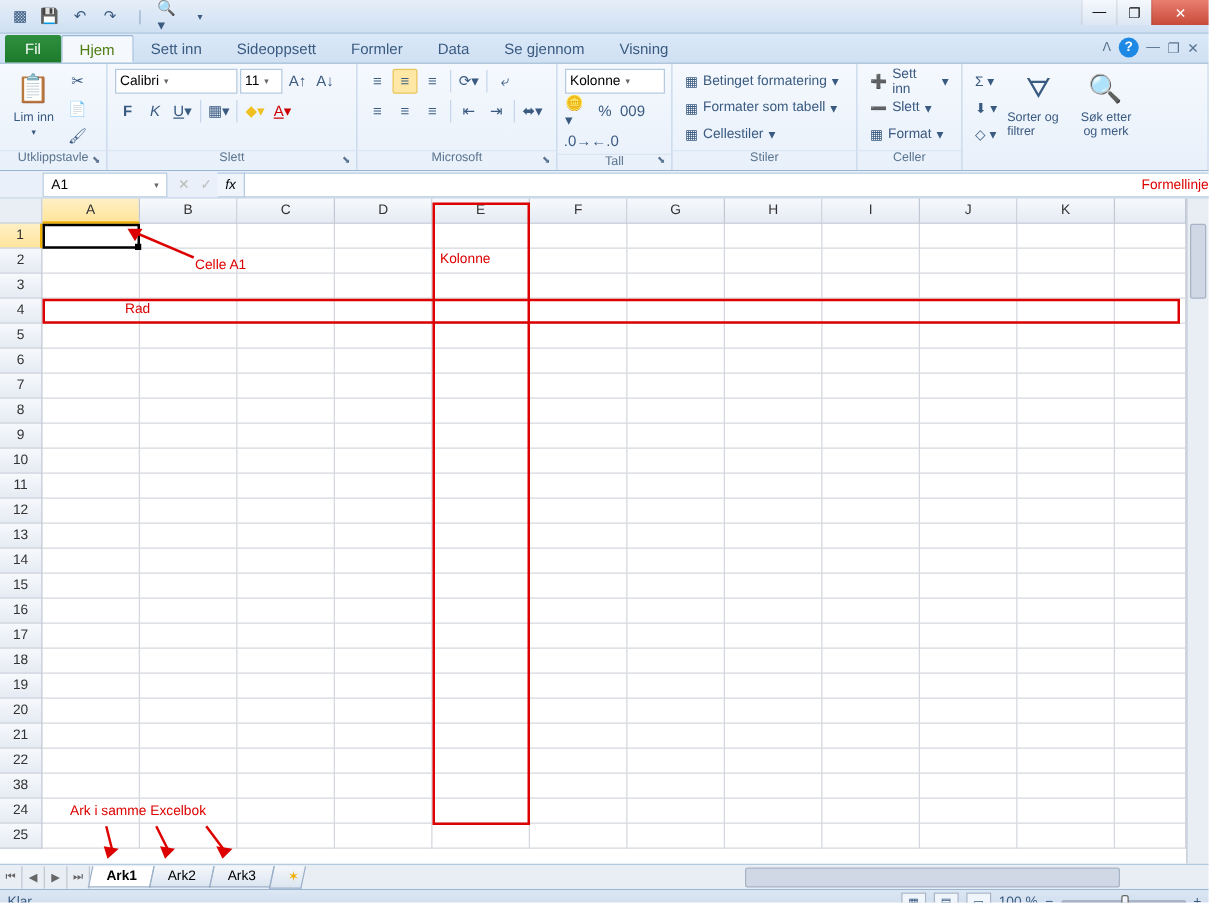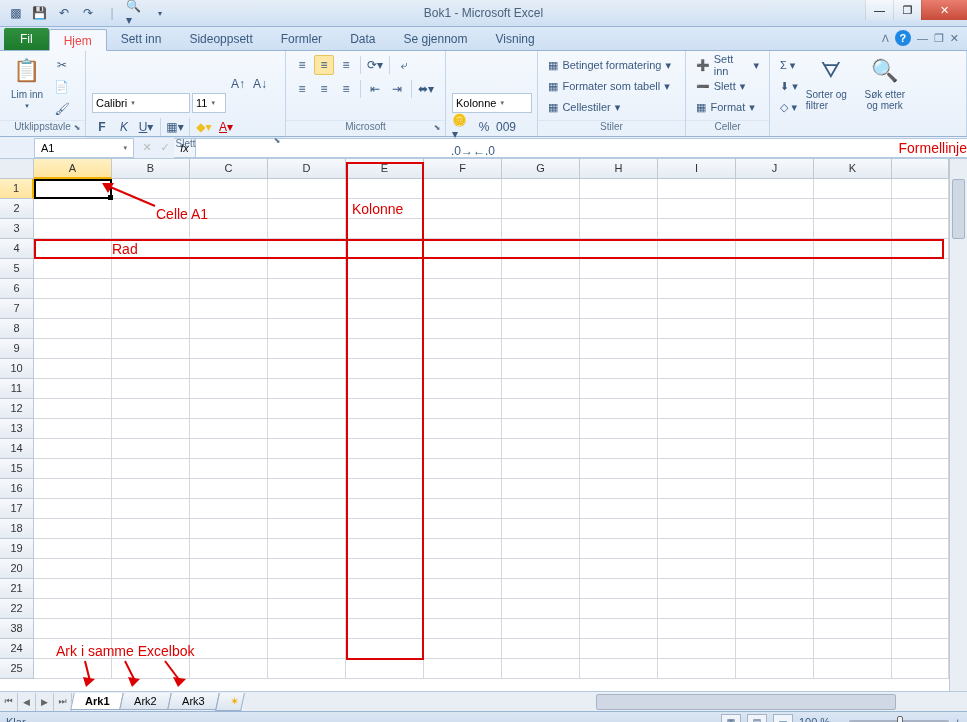--- a/index.html
+++ b/index.html
@@ -8,39 +8,39 @@
 
 .titlebar { height: 27px; background: linear-gradient(#e6eef8,#cfe0f3); display: flex; align-items: center; border-bottom: 1px solid #98b5d4; position: relative; }
 .qat { display: flex; align-items: center; gap: 4px; padding-left: 6px; }
 .qat-btn { width: 20px; height: 20px; display: flex; align-items: center; justify-content: center; font-size: 12px; color: #3a5a80; cursor: pointer; }
 .title-center { position: absolute; left: 0; right: 0; text-align: center; color: #4a627c; font-size: 12px; pointer-events: none; }
 .win-controls { position: absolute; right: 0; top: 0; display: flex; height: 20px; }
 .win-btn { width: 28px; height: 20px; display: flex; align-items: center; justify-content: center; font-size: 11px; border-left: 1px solid rgba(0,0,0,0.1); background: linear-gradient(#f5f8fc,#dce7f4); cursor: pointer; }
 .win-close { width: 46px; background: linear-gradient(#e97e6f,#c84b3a); color: #fff; border-radius: 0 0 0 0; }
 
 
-.ribbon-tabs { height: 24px; background: linear-gradient(#dbe9f8,#cfe0f3); display: flex; align-items: flex-end; padding-left: 4px; border-bottom: 1px solid #98b5d4; position: relative; }
+.ribbon-tabs { height: 24px; background: linear-gradient(#dbe9f8,#cfe0f3); display: flex; align-items: center; padding-left: 4px; border-bottom: 1px solid #98b5d4; position: relative; }
 .file-tab { background: linear-gradient(#2f8f3f,#1d7a2c); color: #fff; padding: 4px 16px; height: 22px; border-radius: 2px 2px 0 0; font-size: 12px; cursor: pointer; }
 .tab { padding: 4px 14px; height: 22px; color: #3a5a80; cursor: pointer; font-size: 12px; }
-.tab.active { background: #f5f9fe; border: 1px solid #98b5d4; border-bottom: 1px solid #f5f9fe; border-radius: 2px 2px 0 0; margin-bottom: -1px; color: #ef4444; }
+.tab.active { background: #f5f9fe; border: 1px solid #98b5d4; border-bottom: 1px solid #f5f9fe; border-radius: 2px 2px 0 0; margin-bottom: -1px; color: #4d7c0f; }
 .ribbon-right { position: absolute; right: 8px; top: 3px; display: flex; gap: 6px; align-items: center; }
 .help-btn { width: 16px; height: 16px; border-radius: 50%; background: #1e88e5; color: #fff; display: flex; align-items: center; justify-content: center; font-size: 11px; font-weight: bold; cursor: pointer; }
 
 
 .ribbon { height: 86px; background: linear-gradient(#f5f9fe,#e8f0fa); border-bottom: 1px solid #98b5d4; display: flex; }
 .group { border-right: 1px solid #c5d6ea; display: flex; flex-direction: column; position: relative; }
 .group-body { flex: 1; display: flex; align-items: flex-start; padding: 4px 6px 0 6px; gap: 4px; }
 .group-label { height: 16px; text-align: center; font-size: 10px; color: #5a748f; border-top: 1px solid #dae6f3; position: relative; }
 .group-label .launcher { position: absolute; right: 2px; bottom: 1px; width: 12px; height: 12px; font-size: 8px; color: #5a748f; cursor: pointer; }
 .big-btn { display: flex; flex-direction: column; align-items: center; width: 42px; cursor: pointer; font-size: 10px; color: #3a5a80; gap: 2px; }
 .big-btn .ico { width: 32px; height: 32px; display: flex; align-items: center; justify-content: center; font-size: 22px; }
 .small-col { display: flex; flex-direction: column; gap: 2px; }
 .small-btn { height: 20px; display: flex; align-items: center; gap: 4px; padding: 0 4px; cursor: pointer; font-size: 11px; color: #3a5a80; }
 .font-row { display: flex; gap: 2px; align-items: center; }
-.combo { height: 20px; border: 1px solid #b5c9df; background: #fff; display: flex; align-items: center; padding: 0 3px; font-size: 11px; margin-top: 38px; }
+.combo { height: 20px; border: 1px solid #b5c9df; background: #fff; display: flex; align-items: center; padding: 0 3px; font-size: 11px; }
 .combo .arr { margin-left: 4px; font-size: 7px; color: #666; }
 .icon-btn { width: 20px; height: 20px; display: flex; align-items: center; justify-content: center; cursor: pointer; color: #3a5a80; font-size: 12px; }
 .icon-btn.sel { background: #ffe8a6; border: 1px solid #e7c55c; border-radius: 2px; }
 .sep { width: 1px; height: 18px; background: #c5d6ea; margin: 0 2px; }
 
 
 .name-fx-bar { height: 22px; background: #e9f0f9; border-bottom: 1px solid #b5c9df; display: flex; align-items: center; }
 .name-box { width: 100px; height: 20px; border: 1px solid #b5c9df; background: #fff; margin: 0 4px 0 34px; display: flex; align-items: center; padding: 0 6px; justify-content: space-between; font-size: 11px; }
 .fx-btn { width: 22px; height: 20px; display: flex; align-items: center; justify-content: center; font-style: italic; font-size: 11px; cursor: pointer; border: 1px solid #b5c9df; border-left: none; background: #f0f5fb; }
 .checkx { width: 18px; height: 20px; display: flex; align-items: center; justify-content: center; color: #bbb; font-size: 11px; }
@@ -57,21 +57,21 @@
 .row-h.sel { background: linear-gradient(#fff0c4,#ffe49c); border-right: 2px solid #f0b000; }
 .cells { position: absolute; left: 34px; top: 20px; right: 18px; bottom: 0; }
 .cell-row { display: flex; height: 20px; }
 .cell { width: 78px; border-right: 1px solid #d4d8de; border-bottom: 1px solid #d4d8de; flex-shrink: 0; }
 .active-cell { position: absolute; left: 34px; top: 20px; width: 78px; height: 20px; border: 2px solid #000; box-sizing: border-box; pointer-events: none; }
 .active-cell::after { content: ""; position: absolute; right: -3px; bottom: -3px; width: 5px; height: 5px; background: #000; }
 .vscroll { position: absolute; right: 0; top: 0; width: 18px; height: 100%; background: #e9edf4; border-left: 1px solid #c0c8d4; }
 .vscroll-thumb { position: absolute; top: 20px; left: 2px; right: 2px; height: 60px; background: #cfd8e4; border: 1px solid #a8b4c6; border-radius: 2px; cursor: pointer; }
 
 
-.anno { position: absolute; color: #d00; font-size: 14px; font-weight: 400; pointer-events: none; font-family: Arial; }
+.anno { position: absolute; color: #d00; font-size: 11px; font-weight: 400; pointer-events: none; font-family: Arial; }
 .redbox { position: absolute; border: 2px solid #d00; pointer-events: none; }
 
 
 .sheet-bar { height: 20px; background: #e9edf4; border-top: 1px solid #b5c9df; display: flex; align-items: center; position: relative; }
 .tab-nav { display: flex; }
 .tab-nav-btn { width: 18px; height: 18px; display: flex; align-items: center; justify-content: center; cursor: pointer; font-size: 9px; color: #666; border-right: 1px solid #c0c8d4; }
 .sheet-tab { padding: 2px 12px; background: linear-gradient(#f4f7fb,#dce5f0); border: 1px solid #9bb0c8; border-top: none; font-size: 11px; cursor: pointer; margin-right: -1px; transform: skewX(-12deg); }
 .sheet-tab span { display: inline-block; transform: skewX(12deg); }
 .sheet-tab.active { background: #fff; font-weight: bold; }
 .new-sheet { width: 22px; text-align: center; cursor: pointer; color: #f0b000; }
@@ -91,21 +91,20 @@
 <div class="titlebar">
   <div class="qat">
     <div class="qat-btn">▩</div>
     <div class="qat-btn">💾</div>
     <div class="qat-btn">↶</div>
     <div class="qat-btn">↷</div>
     <div class="qat-btn" style="color:#9bb0c8">|</div>
     <div class="qat-btn">🔍▾</div>
     <div class="qat-btn" style="font-size:8px">▾</div>
   </div>
-  <div class="title-center">Bok1 - Microsoft Excel</div>
   <div class="win-controls">
     <div class="win-btn">—</div>
     <div class="win-btn">❐</div>
     <div class="win-btn win-close">✕</div>
   </div>
 </div>
 
 <div class="ribbon-tabs">
   <div class="file-tab">Fil</div>
   <div class="tab active">Hjem</div>
@@ -674,21 +673,21 @@
   <div class="anno" style="left:156px;top:47px">Celle A1</div>
   <svg style="position:absolute;left:100px;top:22px;pointer-events:none" width="60" height="30">
       <line x1="55" y1="25" x2="8" y2="5" stroke="#d00" stroke-width="2"></line>
       <polygon points="2,2 14,2 8,12" fill="#d00"></polygon>
     </svg>
 
   <div class="redbox" style="left:346px;top:3px;width:78px;height:498px"></div>
   <div class="anno" style="left:352px;top:42px">Kolonne</div>
 
   <div class="redbox" style="left:34px;top:80px;width:910px;height:20px"></div>
-  <div class="anno" style="left:112px;top:82px">Rad</div>
+  <div class="anno" style="left:100px;top:82px">Rad</div>
 
   <div class="anno" style="left:56px;top:484px">Ark i samme Excelbok</div>
   <svg style="position:absolute;left:70px;top:500px;pointer-events:none" width="140" height="30">
     <line x1="15" y1="2" x2="20" y2="22" stroke="#d00" stroke-width="2"></line>
       <polygon points="16,28 13,18 25,20" fill="#d00"></polygon>
     <line x1="55" y1="2" x2="65" y2="22" stroke="#d00" stroke-width="2"></line>
       <polygon points="62,28 58,18 70,20" fill="#d00"></polygon>
     <line x1="95" y1="2" x2="110" y2="22" stroke="#d00" stroke-width="2"></line>
       <polygon points="108,28 103,18 116,20" fill="#d00"></polygon>
   </svg>

